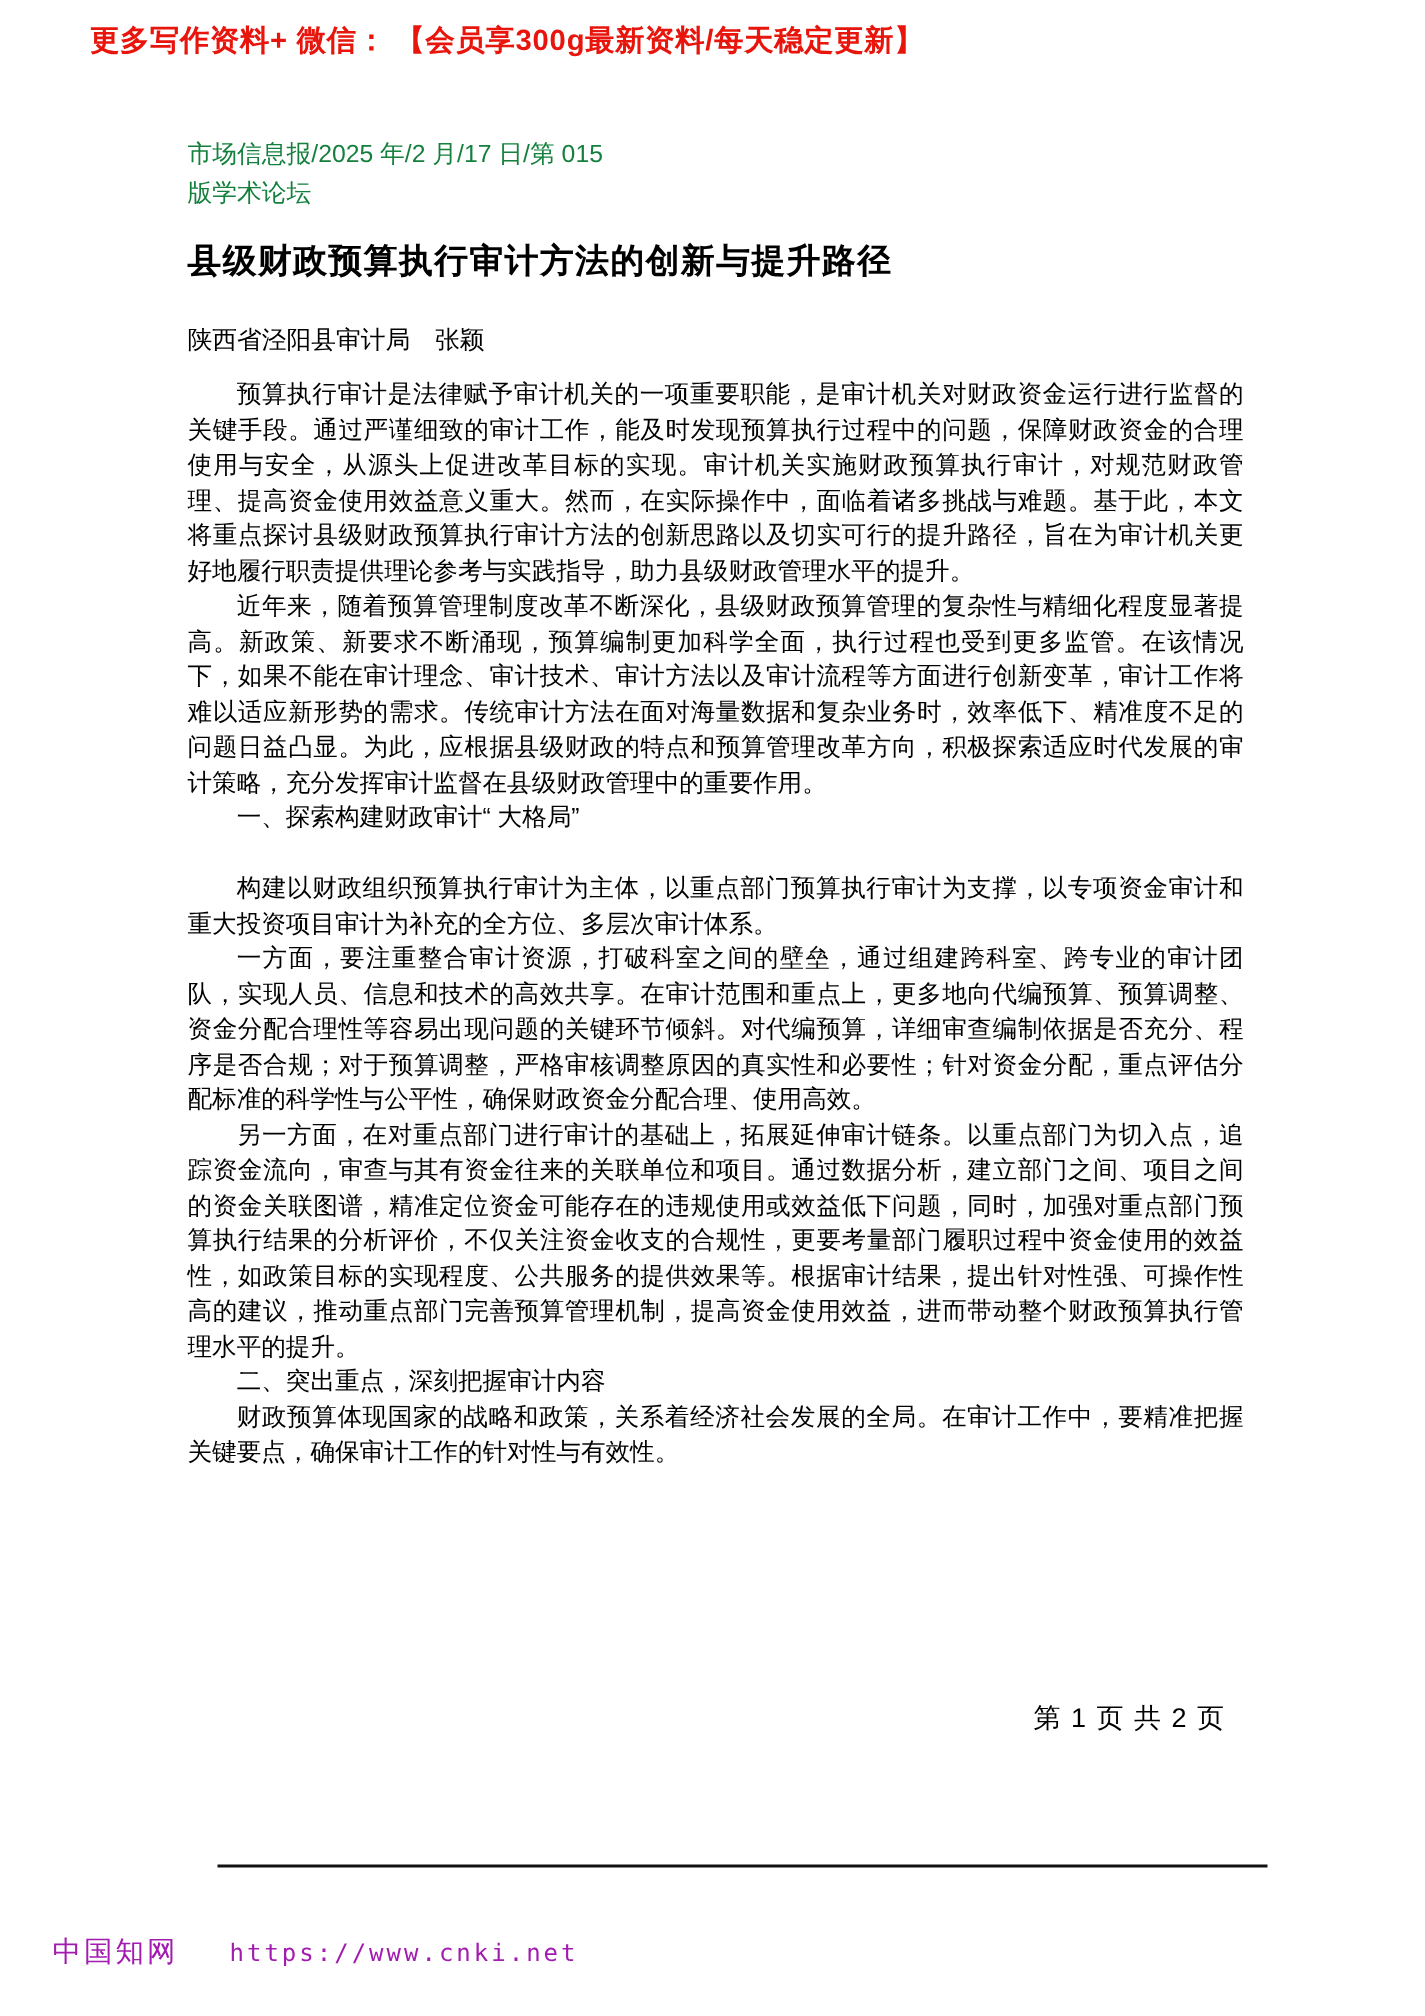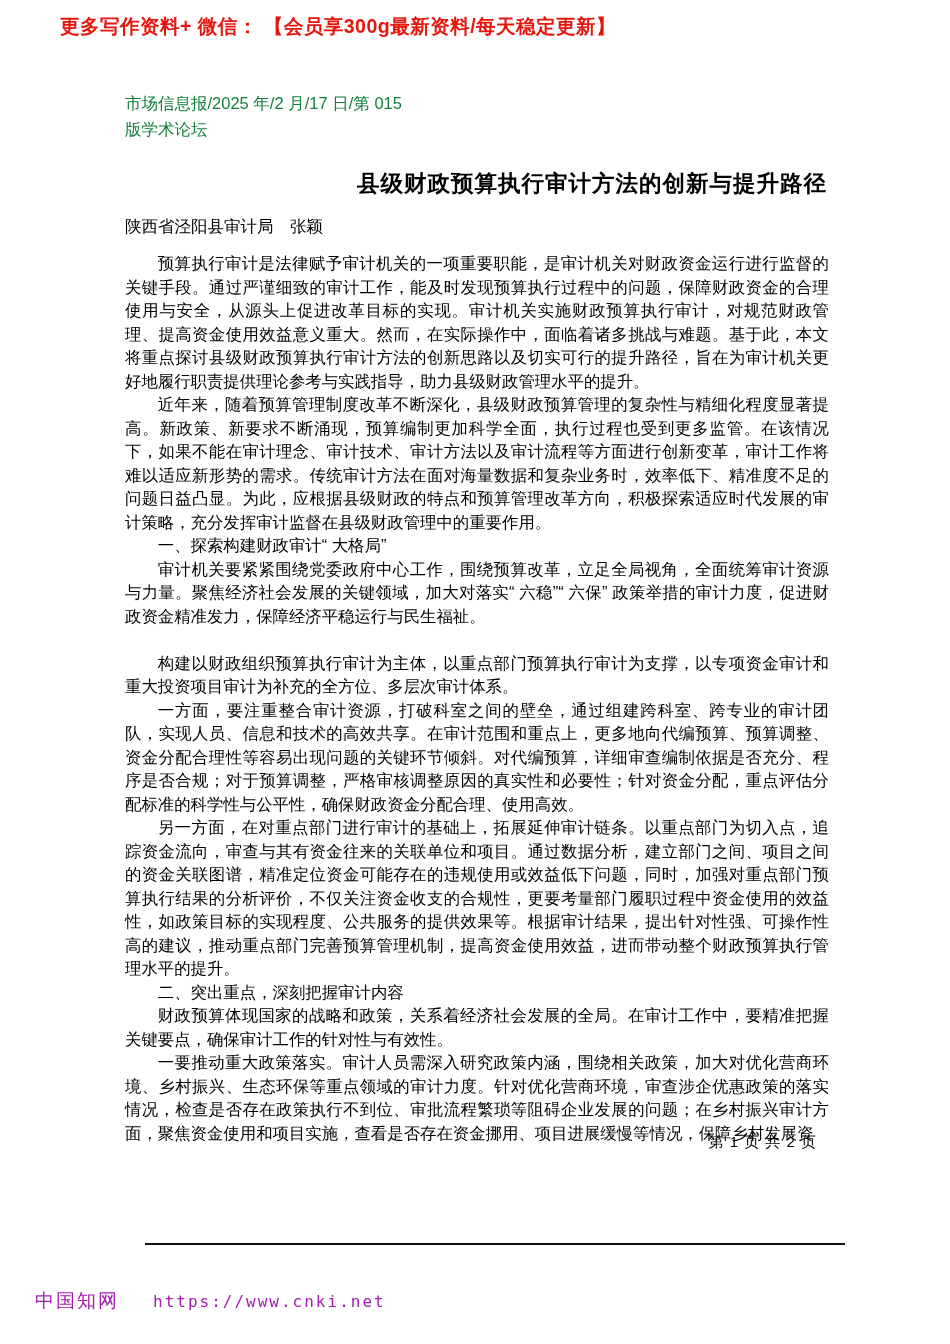--- a/index.html
+++ b/index.html
@@ -26,24 +26,24 @@
   .source {
     position: absolute;
     top: 90px;
     left: 125px;
     font-size: 16.5px;
     line-height: 26px;
     color: #15803d;
   }
   .title {
     position: absolute;
-    top: 168px;
+    top: 158px;
     left: 125px;
     width: 702px;
-    text-align: right;
+    text-align: left;
     font-size: 22.5px;
     font-weight: bold;
     letter-spacing: 1px;
   }
   .author {
     position: absolute;
     top: 216px;
     left: 125px;
     width: 702px;
     font-size: 16.5px;
@@ -58,21 +58,21 @@
     text-align: justify;
   }
   .para { margin: 0; text-indent: 2em; }
   .para.spacer { height: 23.5px; text-indent: 0; }
   .page-num {
     position: absolute;
     top: 1133px;
     left: 125px;
     width: 692px;
     text-align: right;
-    font-size: 15px;
+    font-size: 18px;
     letter-spacing: 1px;
   }
   .divider {
     position: absolute;
     top: 1243px;
     left: 145px;
     width: 700px;
     border-top: 2px solid #111111;
     height: 0;
   }
@@ -109,28 +109,26 @@
   </div>
 
   <h1 class="title">县级财政预算执行审计方法的创新与提升路径</h1>
 
   <div class="author">陕西省泾阳县审计局　张颖</div>
 
   <div class="body-text">
       <p class="para">预算执行审计是法律赋予审计机关的一项重要职能，是审计机关对财政资金运行进行监督的关键手段。通过严谨细致的审计工作，能及时发现预算执行过程中的问题，保障财政资金的合理使用与安全，从源头上促进改革目标的实现。审计机关实施财政预算执行审计，对规范财政管理、提高资金使用效益意义重大。然而，在实际操作中，面临着诸多挑战与难题。基于此，本文将重点探讨县级财政预算执行审计方法的创新思路以及切实可行的提升路径，旨在为审计机关更好地履行职责提供理论参考与实践指导，助力县级财政管理水平的提升。</p>
       <p class="para">近年来，随着预算管理制度改革不断深化，县级财政预算管理的复杂性与精细化程度显著提高。新政策、新要求不断涌现，预算编制更加科学全面，执行过程也受到更多监管。在该情况下，如果不能在审计理念、审计技术、审计方法以及审计流程等方面进行创新变革，审计工作将难以适应新形势的需求。传统审计方法在面对海量数据和复杂业务时，效率低下、精准度不足的问题日益凸显。为此，应根据县级财政的特点和预算管理改革方向，积极探索适应时代发展的审计策略，充分发挥审计监督在县级财政管理中的重要作用。</p>
       <p class="para">一、探索构建财政审计“ 大格局”</p>
-      <p class="para">审计机关要紧紧围绕党委政府中心工作，围绕预算改革，立足全局视角，全面统筹审计资源与力量。聚焦经济社会发展的关键领域，加大对落实“ 六稳”“ 六保” 政策举措的审计力度，促进财政资金精准发力，保障经济平稳运行与民生福祉。</p>
       <p class="para spacer"></p>
       <p class="para">构建以财政组织预算执行审计为主体，以重点部门预算执行审计为支撑，以专项资金审计和重大投资项目审计为补充的全方位、多层次审计体系。</p>
       <p class="para">一方面，要注重整合审计资源，打破科室之间的壁垒，通过组建跨科室、跨专业的审计团队，实现人员、信息和技术的高效共享。在审计范围和重点上，更多地向代编预算、预算调整、资金分配合理性等容易出现问题的关键环节倾斜。对代编预算，详细审查编制依据是否充分、程序是否合规；对于预算调整，严格审核调整原因的真实性和必要性；针对资金分配，重点评估分配标准的科学性与公平性，确保财政资金分配合理、使用高效。</p>
       <p class="para">另一方面，在对重点部门进行审计的基础上，拓展延伸审计链条。以重点部门为切入点，追踪资金流向，审查与其有资金往来的关联单位和项目。通过数据分析，建立部门之间、项目之间的资金关联图谱，精准定位资金可能存在的违规使用或效益低下问题，同时，加强对重点部门预算执行结果的分析评价，不仅关注资金收支的合规性，更要考量部门履职过程中资金使用的效益性，如政策目标的实现程度、公共服务的提供效果等。根据审计结果，提出针对性强、可操作性高的建议，推动重点部门完善预算管理机制，提高资金使用效益，进而带动整个财政预算执行管理水平的提升。</p>
       <p class="para">二、突出重点，深刻把握审计内容</p>
       <p class="para">财政预算体现国家的战略和政策，关系着经济社会发展的全局。在审计工作中，要精准把握关键要点，确保审计工作的针对性与有效性。</p>
-      <p class="para">一要推动重大政策落实。审计人员需深入研究政策内涵，围绕相关政策，加大对优化营商环境、乡村振兴、生态环保等重点领域的审计力度。针对优化营商环境，审查涉企优惠政策的落实情况，检查是否存在政策执行不到位、审批流程繁琐等阻碍企业发展的问题；在乡村振兴审计方面，聚焦资金使用和项目实施，查看是否存在资金挪用、项目进展缓慢等情况，保障乡村发展资</p>
     </div>
 
   <div class="page-num">第 1 页 共 2 页</div>
 
   <div class="divider"></div>
 
   <div class="watermark" style="color: #a21caf;">
     <span class="wm-brand">中国知网</span>
     <span class="wm-url">https://www.cnki.net</span>
   </div>

